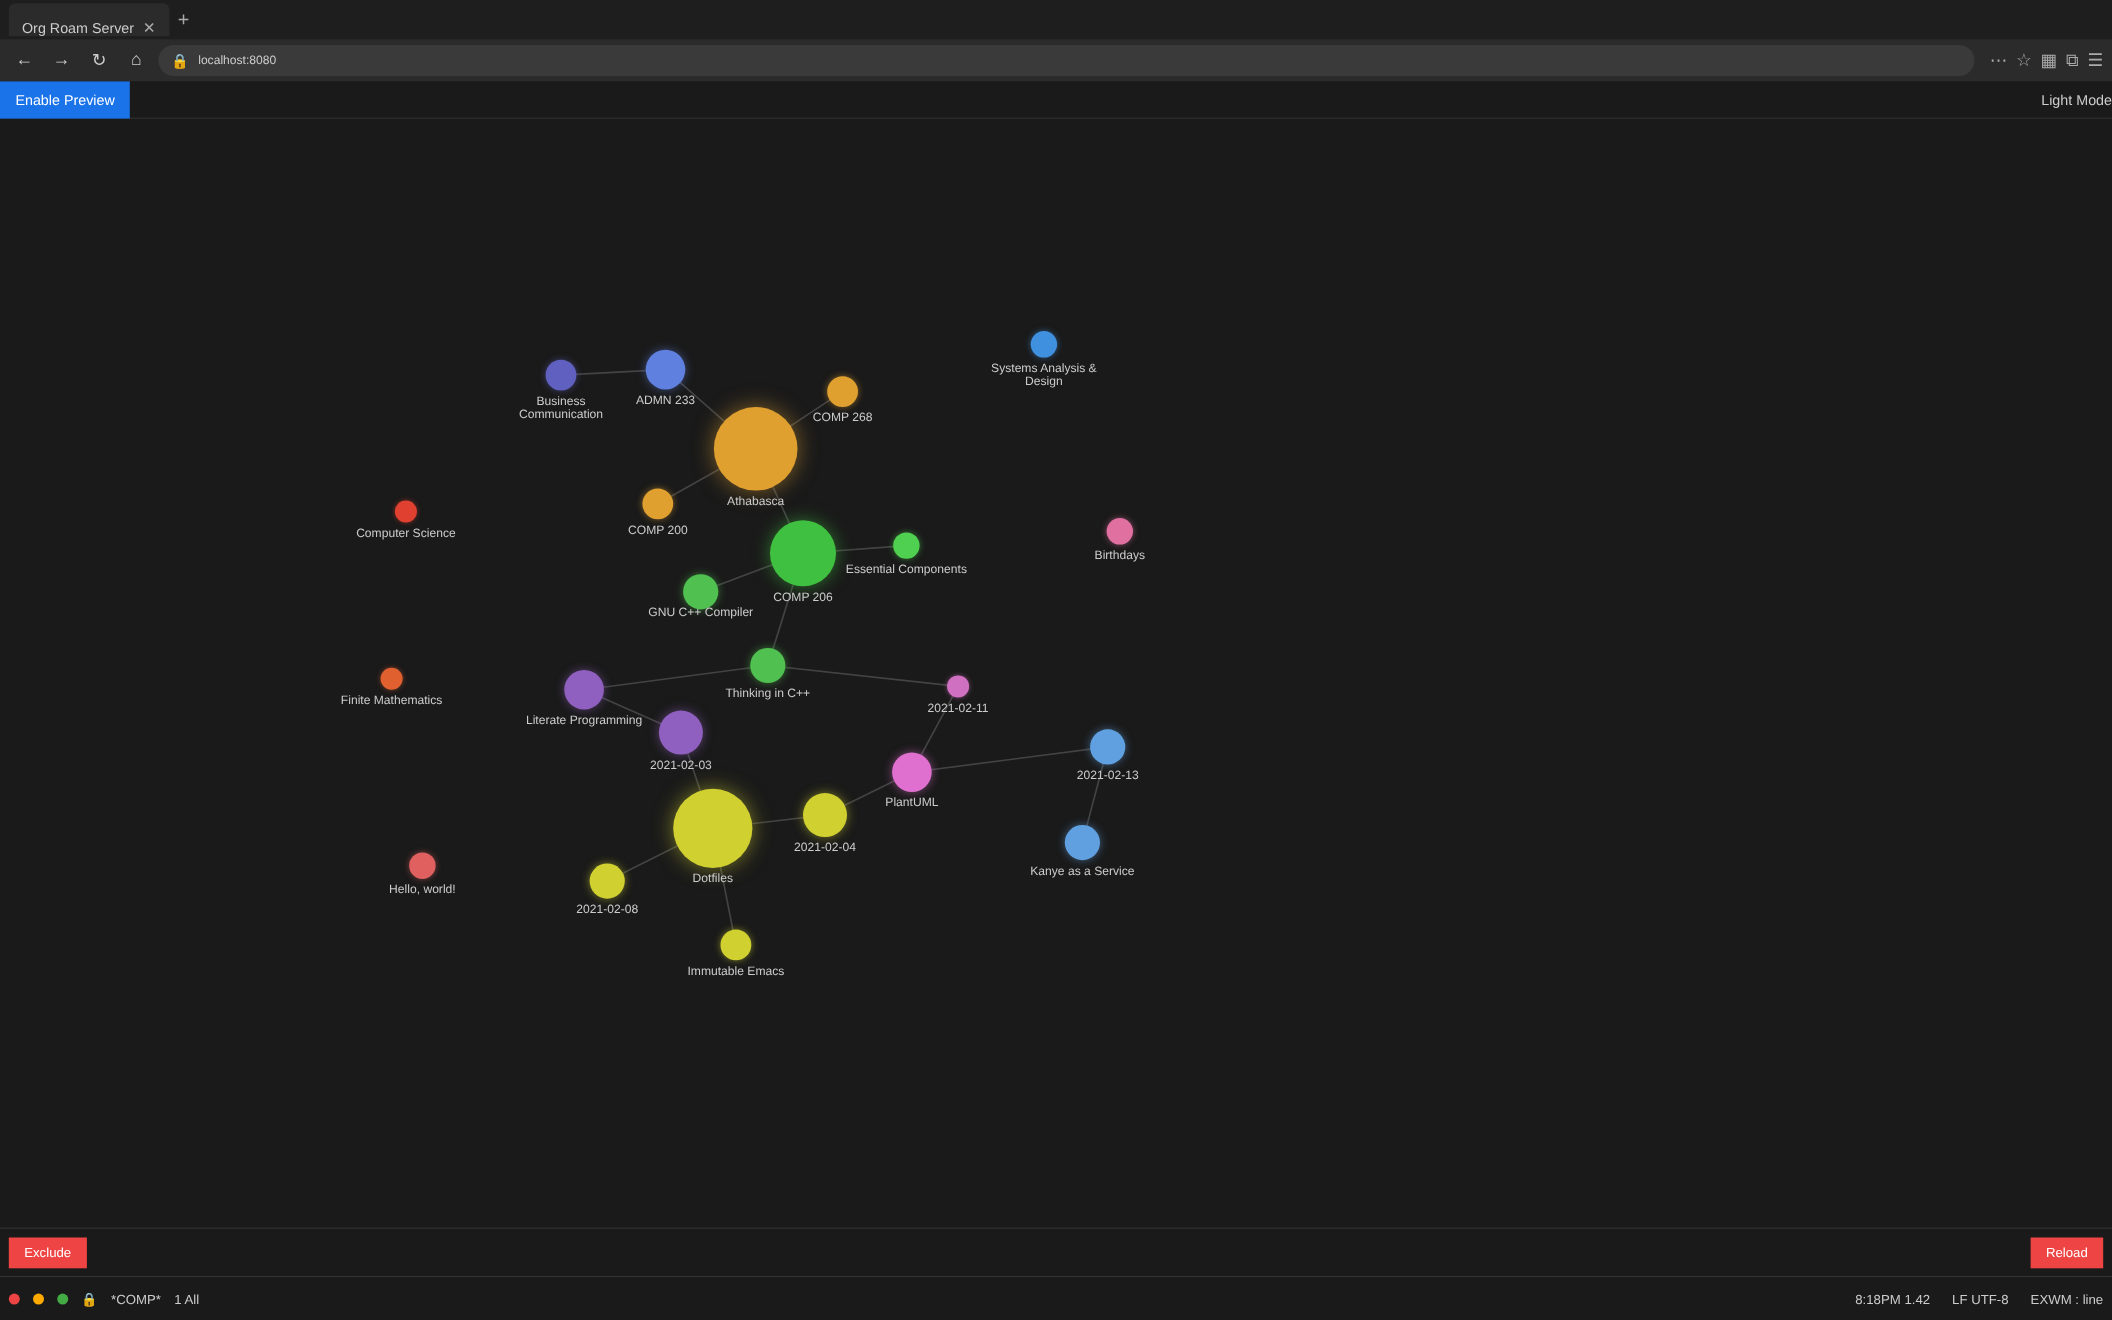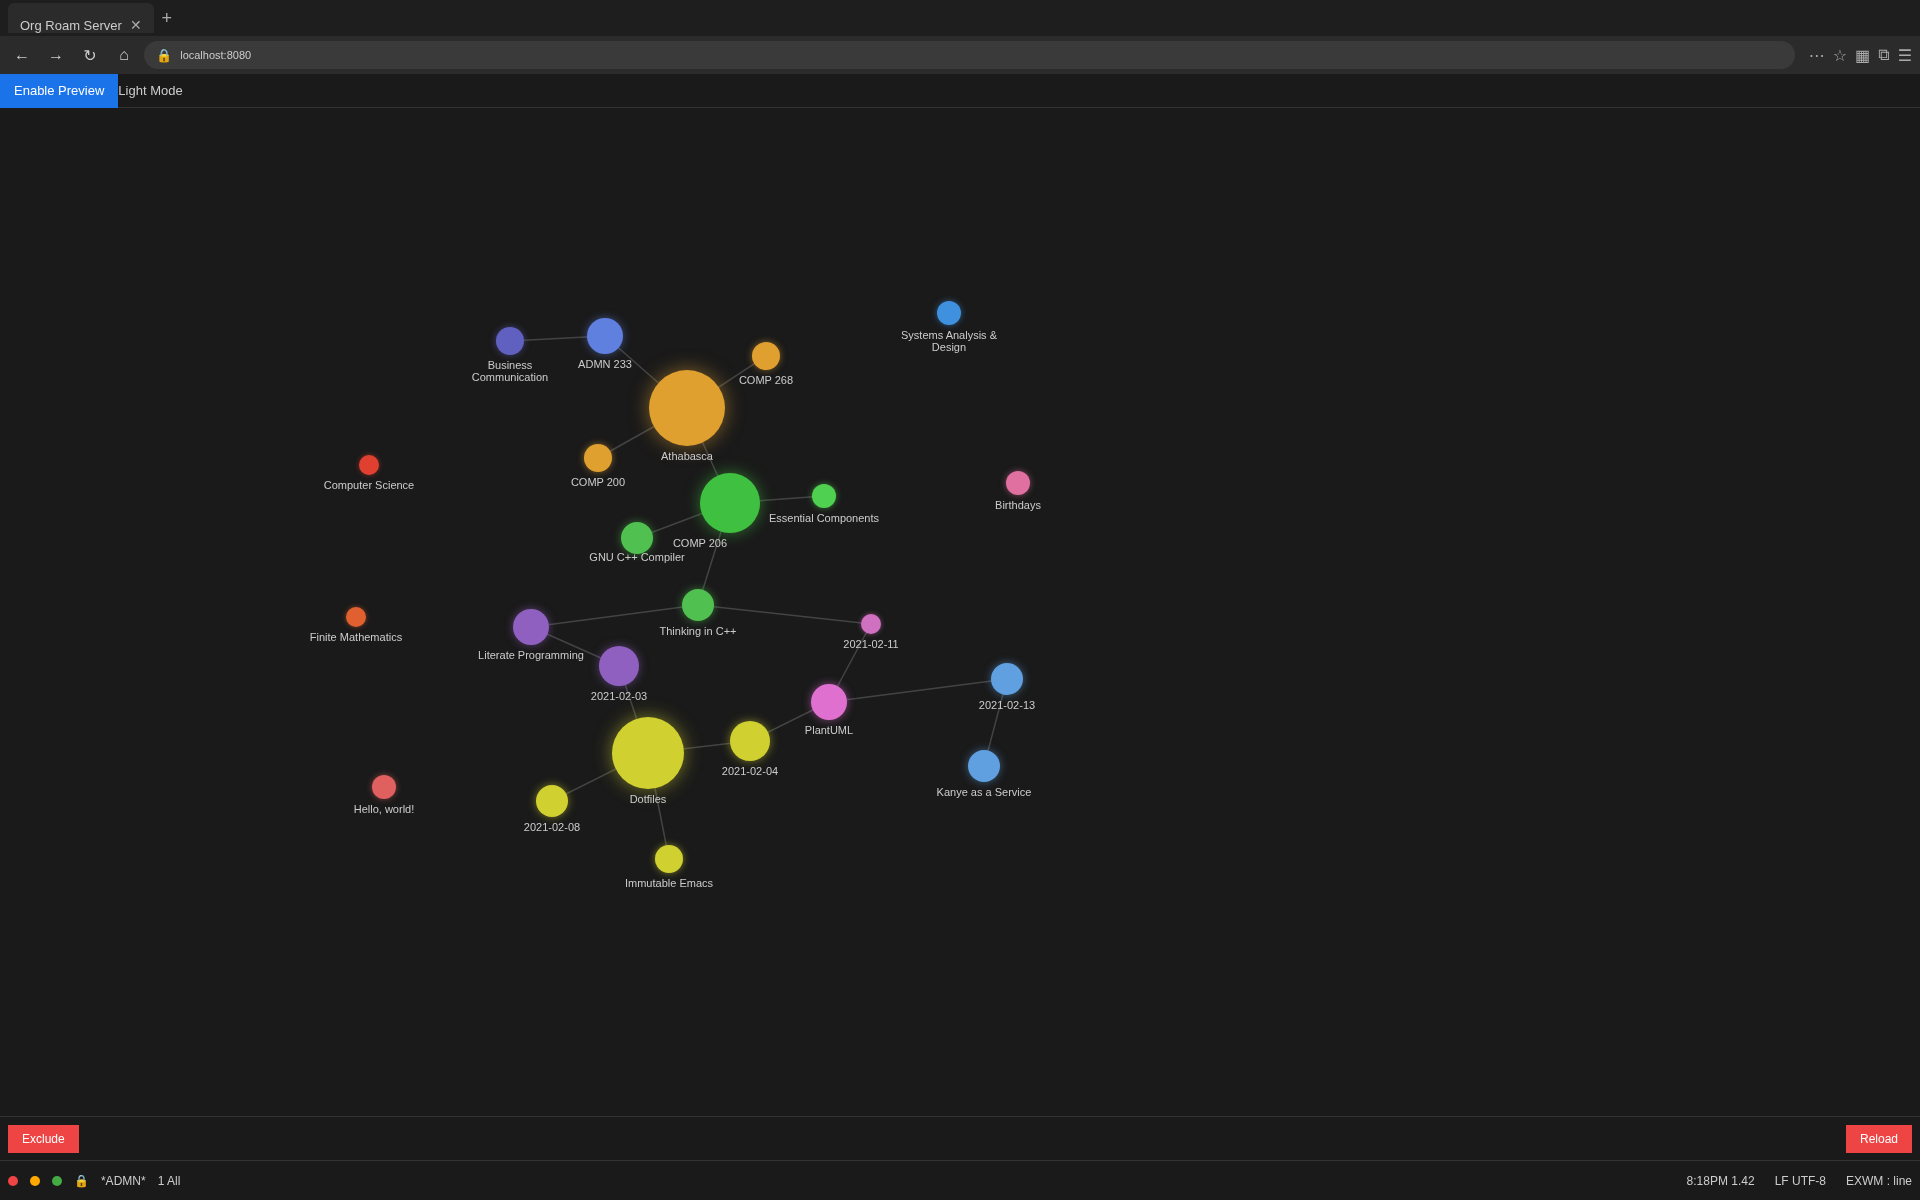--- a/index.html
+++ b/index.html
@@ -14,21 +14,21 @@
     .address-bar-row { display: flex; align-items: center; background: #2b2b2b; height: 38px; padding: 0 8px; gap: 6px; }
     .nav-btn { background: none; border: none; color: #ccc; font-size: 16px; cursor: pointer; width: 28px; height: 28px; display: flex; align-items: center; justify-content: center; border-radius: 50%; }
     .address-bar { flex: 1; background: #3a3a3a; border: none; border-radius: 16px; height: 28px; padding: 0 12px; color: #ccc; font-size: 13px; display: flex; align-items: center; gap: 8px; }
     .address-text { color: #ccc; font-size: 11px; }
     .toolbar-right { display: flex; align-items: center; gap: 8px; margin-left: 8px; }
     .toolbar-icon { color: #aaa; font-size: 16px; cursor: pointer; }
 
     
     .app-bar { display: flex; align-items: center; height: 34px; background: #1a1a1a; border-bottom: 1px solid #333; }
     .enable-preview { background: #1a73e8; color: white; border: none; padding: 0 14px; height: 34px; font-size: 13px; cursor: pointer; font-weight: 500; }
-    .light-mode-label { flex: 1; text-align: left; color: #ccc; font-size: 13px; }
+    .light-mode-label { flex: 1; text-align: right; color: #ccc; font-size: 13px; }
     .nav-buttons { display: flex; }
     .nav-tab { background: #1a73e8; color: white; border: none; padding: 0 16px; height: 34px; font-size: 13px; cursor: pointer; border-right: 1px solid #1560c0; }
 
     
     .graph-area { position: relative; width: 1920px; height: 1042px; background: #1a1a1a; overflow: hidden; }
 
     
     .bottom-bar { position: absolute; bottom: 40px; left: 0; right: 0; height: 44px; background: #1a1a1a; border-top: 1px solid #333; display: flex; align-items: center; padding: 0 8px; gap: 8px; }
     .filter-input { background: #2b2b2b; border: 1px solid #555; color: #ccc; padding: 4px 10px; font-size: 12px; width: 340px; height: 28px; }
     .exclude-btn { background: #e44; color: white; border: none; padding: 4px 14px; font-size: 12px; cursor: pointer; height: 28px; }
@@ -115,21 +115,21 @@
       <div class="node-label" style="left: 766px; top: 266px; position: absolute;">COMP 268</div>
       <div class="node" style="left: 949px; top: 205px; width: 24px; height: 24px; background: rgb(64, 144, 224); box-shadow: rgba(64, 144, 224, 0.533) 0px 0px 6px;"></div>
       <div class="node-label" style="left: 949px; top: 221px; position: absolute;">Systems Analysis &amp;<br>Design</div>
       <div class="node" style="left: 687px; top: 300px; width: 76px; height: 76px; background: rgb(224, 160, 48); box-shadow: rgba(224, 160, 48, 0.533) 0px 0px 19px;"></div>
       <div class="node-label" style="left: 687px; top: 342px; position: absolute;">Athabasca</div>
       <div class="node" style="left: 369px; top: 357px; width: 20px; height: 20px; background: rgb(224, 64, 48); box-shadow: rgba(224, 64, 48, 0.533) 0px 0px 5px;"></div>
       <div class="node-label" style="left: 369px; top: 371px; position: absolute;">Computer Science</div>
       <div class="node" style="left: 598px; top: 350px; width: 28px; height: 28px; background: rgb(224, 160, 48); box-shadow: rgba(224, 160, 48, 0.533) 0px 0px 7px;"></div>
       <div class="node-label" style="left: 598px; top: 368px; position: absolute;">COMP 200</div>
       <div class="node" style="left: 730px; top: 395px; width: 60px; height: 60px; background: rgb(64, 192, 64); box-shadow: rgba(64, 192, 64, 0.533) 0px 0px 15px;"></div>
-      <div class="node-label" style="left: 700px; top: 429px; position: absolute;">COMP 206</div>
+      <div class="node-label" style="left: 730px; top: 429px; position: absolute;">COMP 206</div>
       <div class="node" style="left: 824px; top: 388px; width: 24px; height: 24px; background: rgb(80, 208, 80); box-shadow: rgba(80, 208, 80, 0.533) 0px 0px 6px;"></div>
       <div class="node-label" style="left: 824px; top: 404px; position: absolute;">Essential Components</div>
       <div class="node" style="left: 1018px; top: 375px; width: 24px; height: 24px; background: rgb(224, 112, 160); box-shadow: rgba(224, 112, 160, 0.533) 0px 0px 6px;"></div>
       <div class="node-label" style="left: 1018px; top: 391px; position: absolute;">Birthdays</div>
       <div class="node" style="left: 637px; top: 430px; width: 32px; height: 32px; background: rgb(80, 192, 80); box-shadow: rgba(80, 192, 80, 0.533) 0px 0px 8px;"></div>
       <div class="node-label" style="left: 637px; top: 443px; position: absolute;">GNU C++ Compiler</div>
       <div class="node" style="left: 698px; top: 497px; width: 32px; height: 32px; background: rgb(80, 192, 80); box-shadow: rgba(80, 192, 80, 0.533) 0px 0px 8px;"></div>
       <div class="node-label" style="left: 698px; top: 517px; position: absolute;">Thinking in C++</div>
       <div class="node" style="left: 356px; top: 509px; width: 20px; height: 20px; background: rgb(224, 96, 48); box-shadow: rgba(224, 96, 48, 0.533) 0px 0px 5px;"></div>
       <div class="node-label" style="left: 356px; top: 523px; position: absolute;">Finite Mathematics</div>
@@ -161,20 +161,20 @@
 <div class="bottom-bar">
   <button class="exclude-btn">Exclude</button>
   <button class="reload-btn">Reload</button>
 </div>
 
 <div class="status-bar">
   <span class="status-dot-red"></span>
   <span class="status-dot-yellow"></span>
   <span class="status-dot-green"></span>
   <span class="status-lock">🔒</span>
-  <span class="status-text">*ADMN*</span>
+  <span class="status-text">*COMP*</span>
   <span class="status-text">1 All</span>
   <div class="status-right">
     <span class="status-text">8:18PM 1.42</span>
     <span class="status-text">LF UTF-8</span>
     <span class="status-text">EXWM : line</span>
   </div>
 </div>
 
 </body></html>

